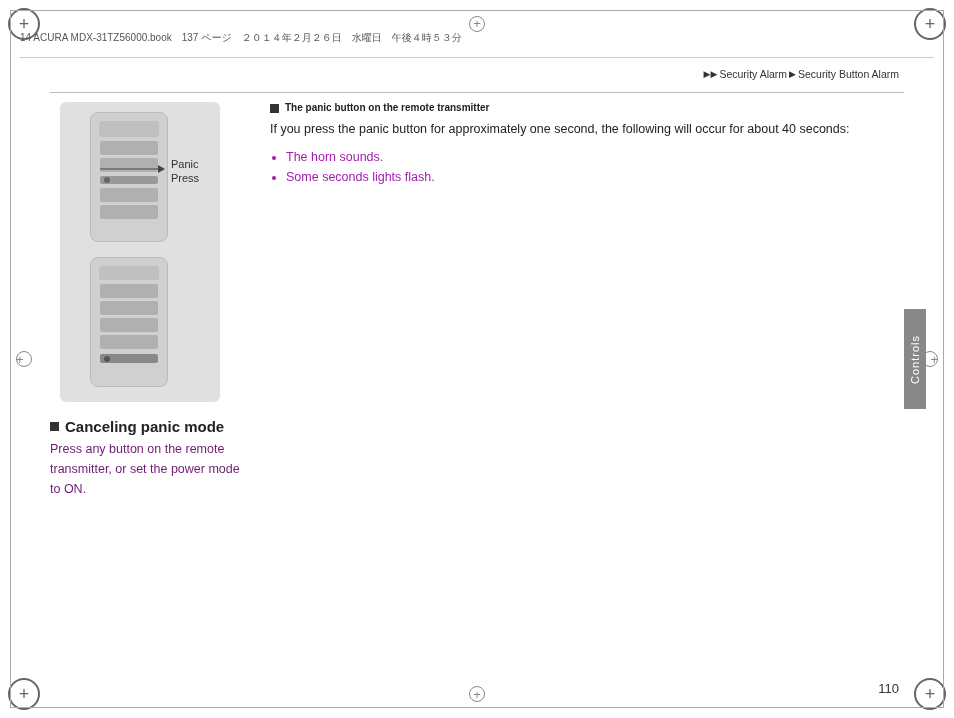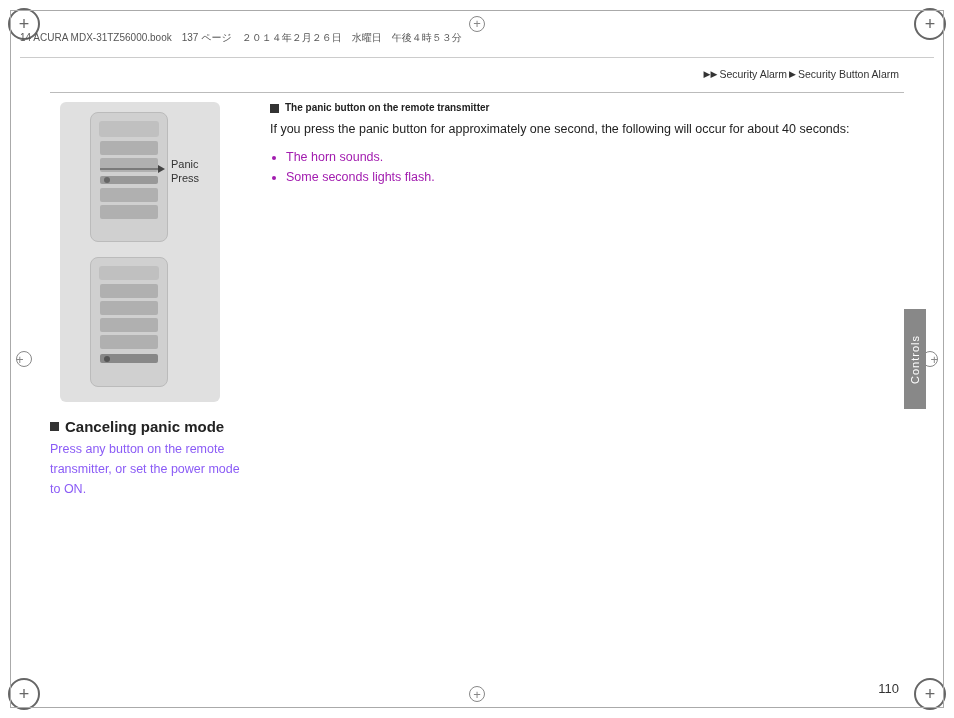--- a/index.html
+++ b/index.html
@@ -161,21 +161,21 @@
 
     .cancel-title .blk-sq {
       width: 9px;
       height: 9px;
       background: #333;
       flex-shrink: 0;
     }
 
     .cancel-body {
       font-size: 12.5px;
-      color: #8b5cf6;
+      color: #701a75;
       line-height: 1.6;
     }
 
     
     .side-tab {
       position: absolute;
       right: 0;
       top: 50%;
       transform: translateY(-50%);
       width: 22px;

